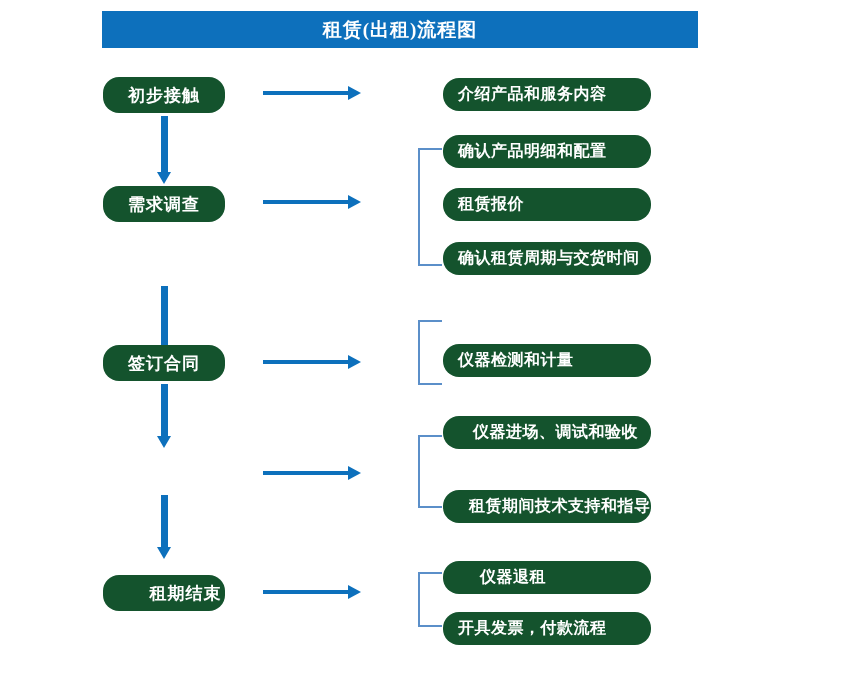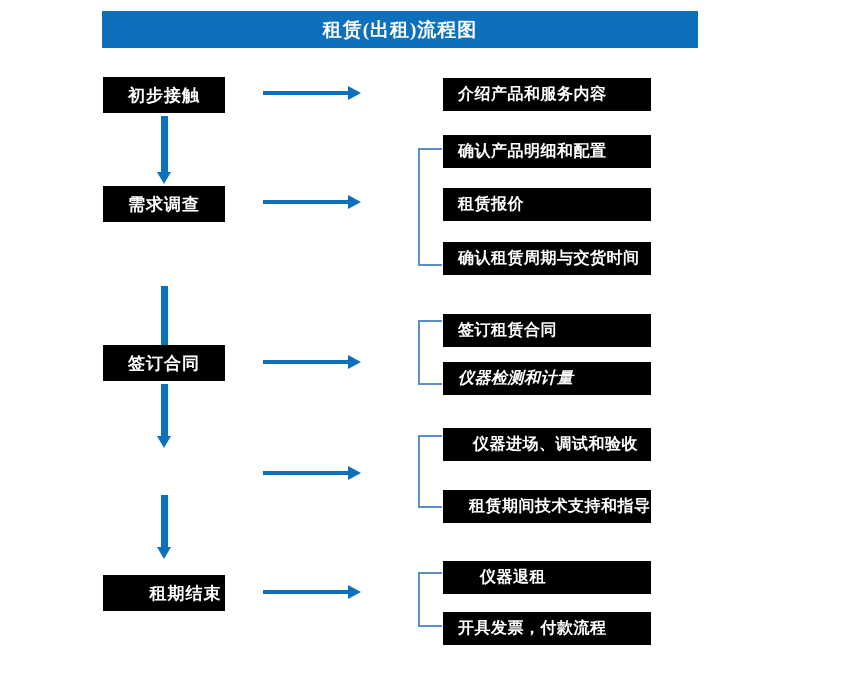--- a/index.html
+++ b/index.html
@@ -35,26 +35,27 @@
     letter-spacing: 1px;
     display: flex;
     align-items: center;
     justify-content: center;
     box-sizing: border-box;
   }
 
   
   .box {
     position: absolute;
-    background: #000000;
+    background: #14532d;
     color: #ffffff;
     font-weight: bold;
     display: flex;
     align-items: center;
     box-sizing: border-box;
+    border-radius: 16px;
   }
   .stage-box {
     width: 122px;
     height: 36px;
     font-size: 17px;
     justify-content: center;
     letter-spacing: 1px;
   }
   .detail-box {
     left: 443px;
@@ -168,37 +169,36 @@
 
   <div class="box stage-box" style="left:103px; top:345px;">签订合同</div>
 
   <div class="h-arrow" style="top:355px;">
     <div class="shaft"></div>
     <div class="head"></div>
   </div>
 
   <div class="bracket" style="top:320px; height:65px;"></div>
 
-  <div class="box detail-box" style="top:314px;">签订租赁合同</div>
-  <div class="box detail-box" style="top:362px;font-style:italic;">仪器检测和计量</div>
+  <div class="box detail-box" style="top:344px;">仪器检测和计量</div>
 
   <div class="v-arrow" style="top:384px; height:64px;">
     <div class="shaft" style="height:52px;"></div>
     <div class="head"></div>
   </div>
 
 
   <div class="h-arrow" style="top:466px;">
     <div class="shaft"></div>
     <div class="head"></div>
   </div>
 
   <div class="bracket" style="top:435px; height:73px;"></div>
 
-  <div class="box detail-box" style="top:428px;padding-left:30px;">仪器进场、调试和验收</div>
+  <div class="box detail-box" style="top:416px;padding-left:30px;">仪器进场、调试和验收</div>
   <div class="box detail-box" style="top:490px;padding-left:26px;">租赁期间技术支持和指导</div>
 
   <div class="v-arrow" style="top:495px; height:64px;">
     <div class="shaft" style="height:52px;"></div>
     <div class="head"></div>
   </div>
 
   <div class="box stage-box" style="left:103px; top:575px;padding-left:43px;">租期结束</div>
 
   <div class="h-arrow" style="top:585px;">

